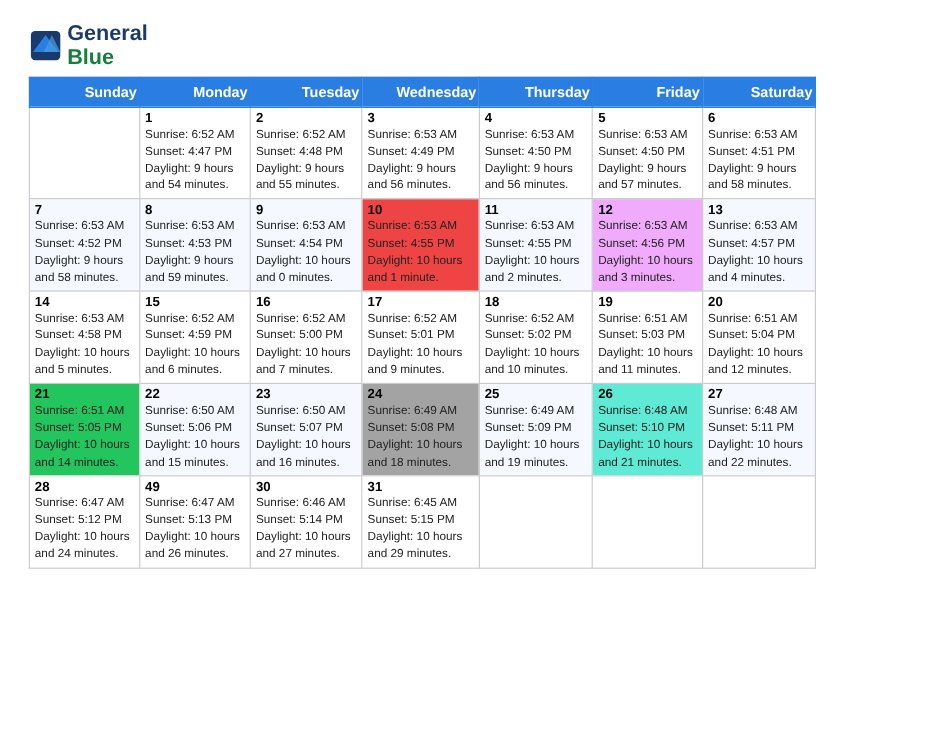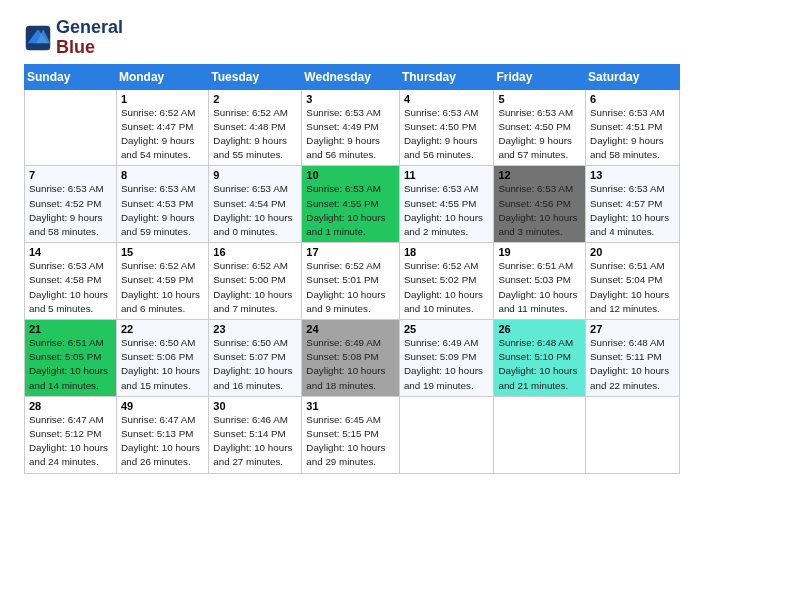--- a/index.html
+++ b/index.html
@@ -25,21 +25,21 @@
       align-items: center;
       gap: 4px;
     }
     .logo-text {
       font-size: 18px;
       font-weight: bold;
       color: #1a3a6b;
       line-height: 1.1;
     }
     .logo-blue {
-      color: #7f1d1d;
+      color: #15803d;
     }
     .logo-icon {
       width: 28px;
       height: 28px;
     }
     .title-block {
       text-align: right;
     }
     .main-title {
       font-size: 32px;
@@ -52,21 +52,21 @@
       font-weight: normal;
     }
     .calendar {
       width: 100%;
       border-collapse: collapse;
       font-size: 10.5px;
     }
     .calendar th {
       background: #2a7de1;
       color: #fff;
-      text-align: left;
+      text-align: right;
       padding: 5px 2px;
       font-size: 12px;
       font-weight: bold;
       border: 1px solid #2a7de1;
     }
     .calendar td {
       border: 1px solid #ccc;
       vertical-align: top;
       padding: 3px 4px;
       width: 106px;
@@ -159,29 +159,29 @@
             <div class="day-info">Sunrise: 6:53 AM<br>Sunset: 4:52 PM<br>Daylight: 9 hours<br>and 58 minutes.</div>
           </td>
           <td style="background: rgb(245, 248, 255);">
             <span class="day-num">8</span>
             <div class="day-info">Sunrise: 6:53 AM<br>Sunset: 4:53 PM<br>Daylight: 9 hours<br>and 59 minutes.</div>
           </td>
           <td style="background: rgb(245, 248, 255);">
             <span class="day-num">9</span>
             <div class="day-info">Sunrise: 6:53 AM<br>Sunset: 4:54 PM<br>Daylight: 10 hours<br>and 0 minutes.</div>
           </td>
-          <td style="background: #22c55e;">
+          <td style="background: #ef4444;">
             <span class="day-num">10</span>
             <div class="day-info">Sunrise: 6:53 AM<br>Sunset: 4:55 PM<br>Daylight: 10 hours<br>and 1 minute.</div>
           </td>
           <td style="background: rgb(245, 248, 255);">
             <span class="day-num">11</span>
             <div class="day-info">Sunrise: 6:53 AM<br>Sunset: 4:55 PM<br>Daylight: 10 hours<br>and 2 minutes.</div>
           </td>
-          <td style="background: #737373;">
+          <td style="background: #f0abfc;">
             <span class="day-num">12</span>
             <div class="day-info">Sunrise: 6:53 AM<br>Sunset: 4:56 PM<br>Daylight: 10 hours<br>and 3 minutes.</div>
           </td>
           <td style="background: rgb(245, 248, 255);">
             <span class="day-num">13</span>
             <div class="day-info">Sunrise: 6:53 AM<br>Sunset: 4:57 PM<br>Daylight: 10 hours<br>and 4 minutes.</div>
           </td>
         </tr>
         <tr>
           <td>

